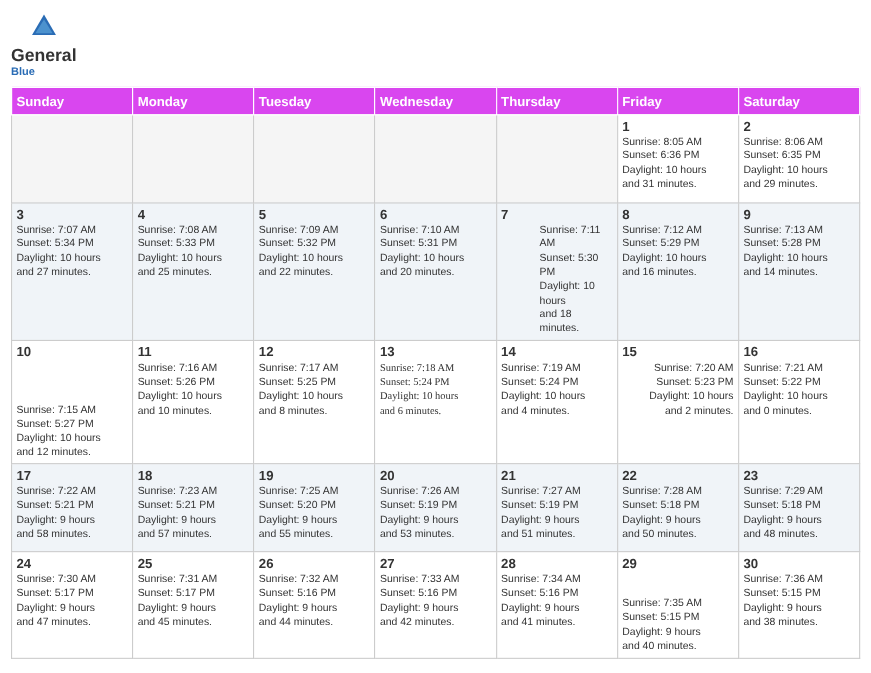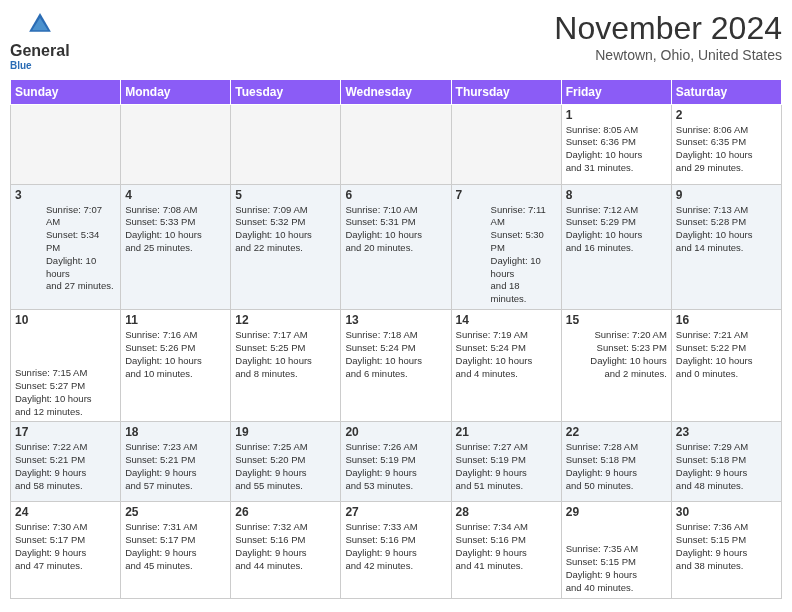--- a/index.html
+++ b/index.html
@@ -51,21 +51,21 @@
     }
     .location {
       font-size: 14px;
       color: #555;
     }
     .calendar {
       width: 100%;
       border-collapse: collapse;
     }
     .calendar th {
-      background-color: #8b5cf6;
+      background-color: #d946ef;
       color: #fff;
       font-size: 12px;
       padding: 5px 4px;
       text-align: left;
       border: 1px solid #fff;
     }
     .calendar td {
       border: 1px solid #ccc;
       vertical-align: top;
       padding: 3px 4px;
@@ -100,24 +100,20 @@
   <div class="logo">
     <svg class="logo-icon" viewBox="0 0 36 36">
       <polygon points="18,4 32,28 4,28" fill="#2a6cb5"></polygon>
       <polygon points="18,10 28,26 8,26" fill="#5ba3d9" opacity="0.7"></polygon>
     </svg>
     <div class="logo-text">
       <span class="logo-general">General</span>
       <span class="logo-blue">Blue</span>
     </div>
   </div>
-  <div class="title-block">
-    <div class="month-title">November 2024</div>
-    <div class="location">Newtown, Ohio, United States</div>
-  </div>
 </div>
 
 <table class="calendar">
   <thead>
     <tr>
     <th>Sunday</th>
         <th>Monday</th>
         <th>Tuesday</th>
         <th>Wednesday</th>
         <th>Thursday</th>
@@ -143,21 +139,21 @@
           <span class="day-number">2</span>
           <div class="day-info" style="white-space: pre-line;">Sunrise: 8:06 AM
 Sunset: 6:35 PM
 Daylight: 10 hours
 and 29 minutes.</div>
         </td>
       </tr>
       <tr>
         <td class="alt-row">
           <span class="day-number">3</span>
-          <div class="day-info" style="white-space: pre-line; margin-left: 31px;">Sunrise: 7:07 AM
+          <div class="day-info" style="white-space: pre-line;">Sunrise: 7:07 AM
 Sunset: 5:34 PM
 Daylight: 10 hours
 and 27 minutes.</div>
         </td>
         <td class="alt-row">
           <span class="day-number">4</span>
           <div class="day-info" style="white-space: pre-line;">Sunrise: 7:08 AM
 Sunset: 5:33 PM
 Daylight: 10 hours
 and 25 minutes.</div>
@@ -215,21 +211,21 @@
         </td>
         <td>
           <span class="day-number">12</span>
           <div class="day-info" style="white-space: pre-line;">Sunrise: 7:17 AM
 Sunset: 5:25 PM
 Daylight: 10 hours
 and 8 minutes.</div>
         </td>
         <td>
           <span class="day-number">13</span>
-          <div class="day-info" style="white-space: pre-line;">Sunrise: 7:18 AM
+          <div class="day-info" style="white-space: pre-line; font-family: Liberation Serif, serif;">Sunrise: 7:18 AM
 Sunset: 5:24 PM
 Daylight: 10 hours
 and 6 minutes.</div>
         </td>
         <td>
           <span class="day-number">14</span>
           <div class="day-info" style="white-space: pre-line;">Sunrise: 7:19 AM
 Sunset: 5:24 PM
 Daylight: 10 hours
 and 4 minutes.</div>

